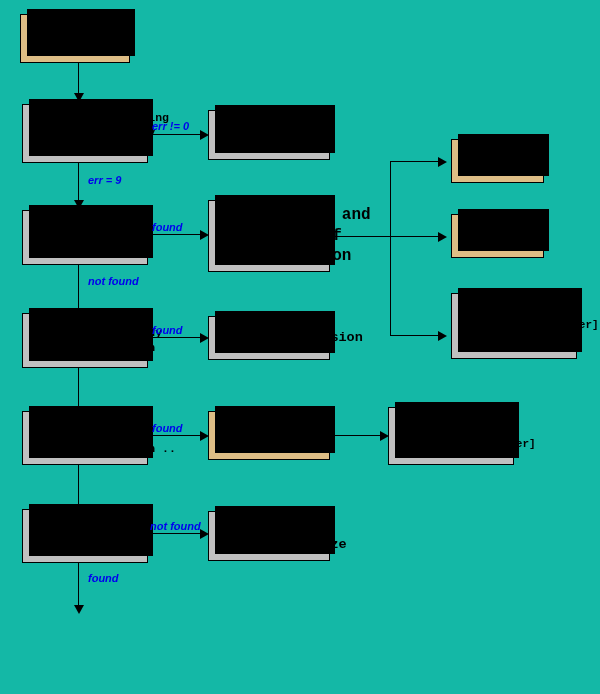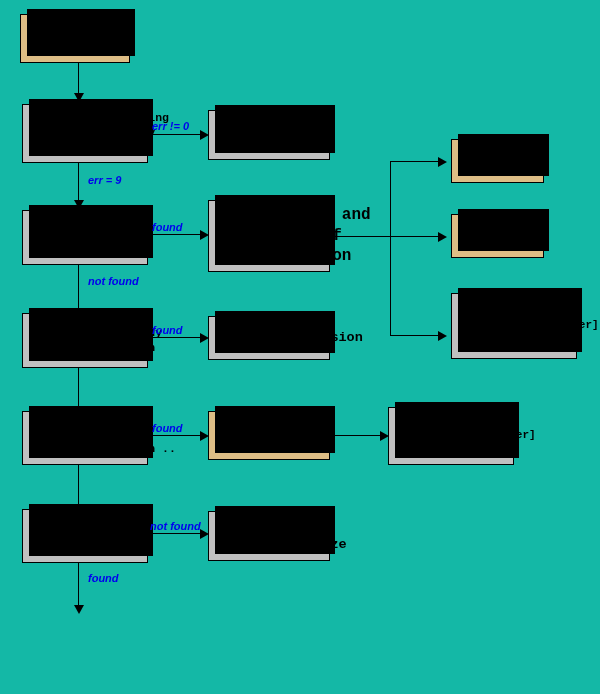--- a/index.html
+++ b/index.html
@@ -210,21 +210,20 @@
     <span class="ln">functions :cos sin ..</span>
   </div>
 
   <div class="node tan t-big pad-l12" style="left:208px; top:411px; width:122px; height:49px;">
     <span class="ln">Analyze</span>
   </div>
 
   <div class="node gray t-code pad-l" style="left:388px; top:407px; width:126px; height:58px; line-height:1.62;">
     <span class="ln">StackNumber++</span>
     <span class="ln">operator[StackNumber]</span>
-    <span class="ln">= function found</span>
   </div>
 
   <div class="node gray t-small pad-l" style="left:22px; top:509px; width:126px; height:54px; line-height:1.9;">
     <span class="ln">look for a</span>
     <span class="ln">numeric value</span>
   </div>
 
   <div class="node gray t-mid pad-l" style="left:208px; top:511px; width:122px; height:50px;">
     <span class="ln" style="font-size:13.5px;">Error</span>
     <span class="ln" style="font-size:13.5px;">break of Analyze</span>

